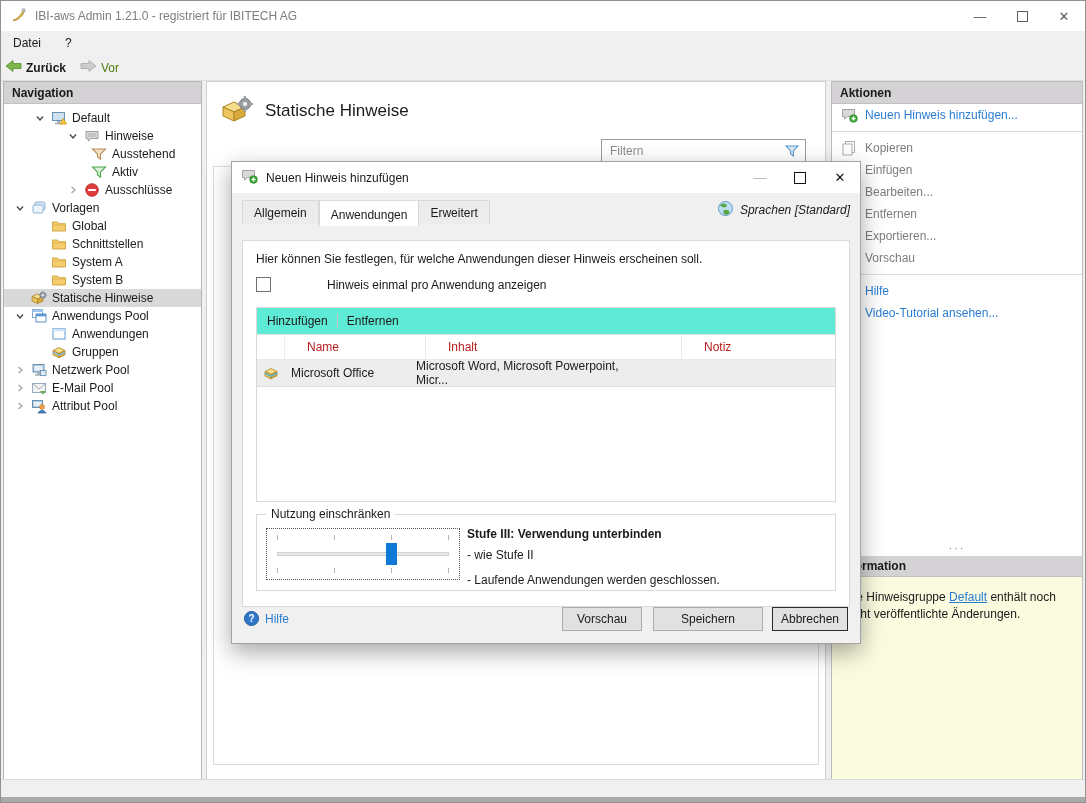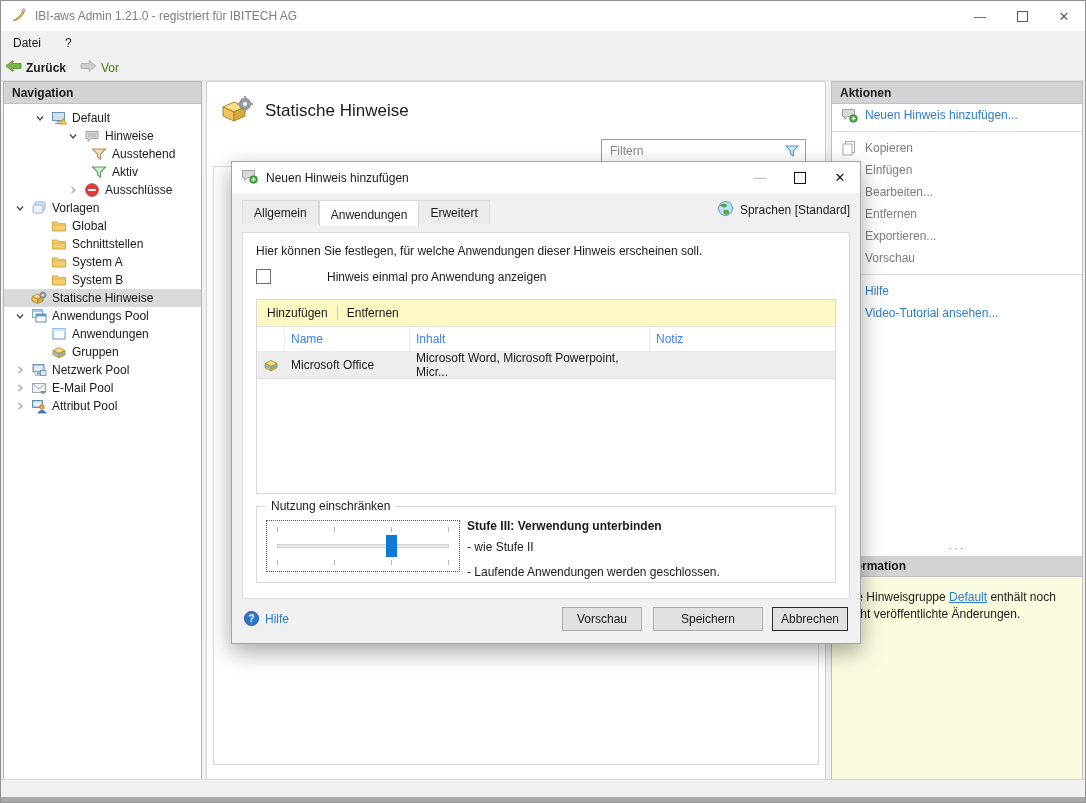--- a/index.html
+++ b/index.html
@@ -64,30 +64,30 @@
   .dlg-titlebar{height:31px;background:#fff;display:flex;align-items:center;}
   .dlg-titlebar .dic{margin:0 8px 0 9px;}
   .dlg-btns{margin-left:auto;display:flex;height:100%;}
   .dlg-btn{width:40px;display:flex;align-items:center;justify-content:center;font-size:13px;color:#111;}
   .dlg-btn.dim{color:#b0b0b0;}
   .dlg-btn .box{display:inline-block;width:10px;height:10px;border:1px solid #111;}
   .tabs-row{display:flex;align-items:flex-start;margin:7px 10px 0 10px;position:relative;z-index:2;}
   .tab{padding:5px 11px 4px 11px;border:1px solid #d9d9d9;border-bottom:none;background:#ececec;margin-right:0;color:#1a1a1a;}
   .tab + .tab{border-left:none;}
   .tab.active{background:#fff;padding-top:7px;margin-bottom:-1px;border-left:1px solid #d9d9d9;position:relative;z-index:3;}
-  .sprachen{margin-left:auto;display:flex;align-items:center;margin-bottom:12px;}
+  .sprachen{margin-left:auto;display:flex;align-items:center;margin-bottom:20px;font-style:italic;}
   .sprachen .slabel{margin-left:6px;}
   .tab-panel{position:relative;margin:0 10px;background:#fff;border:1px solid #d9d9d9;height:367px;box-sizing:border-box;z-index:1;}
   .desc{position:absolute;left:13px;top:11px;}
   .chk-row{position:absolute;left:13px;top:36px;display:flex;align-items:center;gap:48px;}
   .chk{width:13px;height:13px;border:1px solid #6e6e6e;background:#fff;margin-right:8px;flex:none;}
   .tblbox{position:absolute;left:13px;right:13px;top:66px;height:195px;border:1px solid #d9d9d9;box-sizing:border-box;background:#fff;}
-  .tbl-toolbar{height:27px;background:#fef9c3;border-bottom:1px solid #e3e3e3;display:flex;align-items:center;padding-left:10px;box-sizing:border-box;}
+  .tbl-toolbar{height:27px;background:#5eead4;border-bottom:1px solid #e3e3e3;display:flex;align-items:center;padding-left:10px;box-sizing:border-box;}
   .tbl-sep{width:1px;height:14px;background:#c9c9c9;margin:0 9px;}
-  .tbl-header{height:24px;display:flex;align-items:center;border-bottom:1px solid #e8e8e8;color:#3b82f6;}
+  .tbl-header{height:24px;display:flex;align-items:center;border-bottom:1px solid #e8e8e8;color:#b91c1c;gap:16px;}
   .tc{box-sizing:border-box;padding-left:6px;height:100%;display:flex;align-items:center;border-right:1px solid #ececec;}
   .tc0{width:28px;justify-content:center;padding-left:0;}
   .tc1{width:125px;} .tc2{width:240px;} .tc3{flex:1;border-right:none;}
   .tbl-row{height:26px;display:flex;align-items:center;background:#ededed;border-bottom:1px solid #e0e0e0;}
   .groupbox{position:absolute;left:13px;right:13px;top:273px;height:77px;border:1px solid #d9d9d9;box-sizing:border-box;padding-left:30px;}
   .gb-legend{position:absolute;top:-8px;left:9px;background:#fff;padding:0 5px;}
   .sliderbox{position:absolute;left:9px;top:13px;width:194px;height:52px;border:1px dotted #555;box-sizing:border-box;}
   .strack{position:absolute;left:10px;right:10px;top:23px;height:4px;background:#e7e7e7;border:1px solid #d2d2d2;box-sizing:border-box;}
   .stick{position:absolute;width:1px;height:5px;background:#b5b5b5;}
   .shandle{position:absolute;width:11px;height:22px;background:#1079d8;top:14px;}

